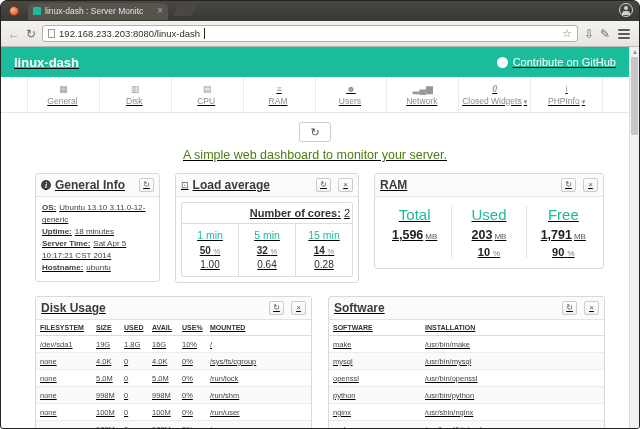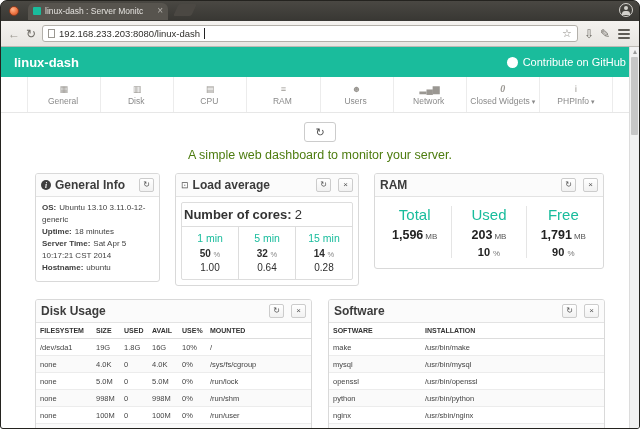--- a/index.html
+++ b/index.html
@@ -30,21 +30,21 @@
   .page-ico { width:7px; height:9px; border:1px solid #9b9892; background:#fff; flex:0 0 7px; }
   .url { font-size:9.5px; color:#2f2e2b; white-space:nowrap; }
   .text-cursor { width:1px; height:11px; background:#222; }
   .spacer { flex:1; }
   .star { font-size:11px; color:#8d8a84; }
   .menu-icon { display:inline-flex; flex-direction:column; gap:2px; padding:2px; cursor:pointer; }
   .menu-icon i { width:12px; height:2px; background:#5f5c56; border-radius:1px; }
 
   
   .page { flex:1; background:#fff; position:relative; overflow:hidden; }
-  .page-inner { margin-right:0; height:100%; overflow:hidden; }
+  .page-inner { margin-right:10px; height:100%; overflow:hidden;text-decoration:underline; }
   .scrollbar { position:absolute; right:0; top:0; bottom:0; width:10px; background:#f1f1f1; border-left:1px solid #dcdcdc; cursor:pointer; }
   .sb-up { height:9px; display:flex; align-items:center; justify-content:center; }
   .sb-up::after { content:""; border-left:2.5px solid transparent; border-right:2.5px solid transparent; border-bottom:4px solid #9a9a9a; }
   .sb-thumb { margin:1px; height:78px; background:#c6c6c6; border-radius:1px; cursor:pointer; }
 
   .greenbar { height:30px; background:#1abc9c; display:flex; align-items:center; padding:0 13px; }
   .brand { color:#fff; font-size:13px; font-weight:bold; cursor:pointer; }
   .contribute { display:flex; align-items:center; gap:5px; color:#fff; font-size:11px; cursor:pointer; }
   .gh-icon { width:11px; height:11px; border-radius:50%; background:#fff; }
 
@@ -73,21 +73,21 @@
   .wbtn { width:15px; height:14px; border:1px solid #ccc; border-radius:2px; background:linear-gradient(#fff,#f1f1f1); color:#555; font-size:8px; line-height:1; padding:0; margin-left:3px; font-family:inherit; cursor:pointer; }
   .w-icon { font-size:9px; color:#555; line-height:1; }
   .info-circle { width:10px; height:10px; border-radius:50%; background:#3f3f3f; color:#fff; font-size:7.5px; font-style:italic; font-weight:bold;
                  display:inline-flex; align-items:center; justify-content:center; font-family:"Liberation Serif", serif; }
 
   .gi-body { padding:5px 6px 7px; font-size:8px; color:#3f3f3f; line-height:1.5; }
   .gi-label { font-weight:bold; margin-right:3px;text-align:right; }
 
   .la-body { padding:5px; }
   .la-table { border:1px solid #ddd; border-radius:2px; }
-  .la-cores { text-align:left; font-size:13px; padding:4px 2px; border-bottom:1px solid #ddd; color:#333; }
+  .la-cores { text-align:right; font-size:11px; padding:4px 2px; border-bottom:1px solid #ddd; color:#333; }
   .la-cores b { margin-right:3px; }
   .la-cols { display:flex; }
   .la-col { flex:1; text-align:center; padding:5px 2px 6px; }
   .la-col + .la-col { border-left:1px solid #ddd; }
   .la-period { color:#18bc9c; font-size:10.5px; margin-bottom:4px; }
   .la-pct { font-size:10px; color:#2e2e2e; font-weight:bold; }
   .la-pct-unit { font-size:7.5px; color:#888; font-weight:normal; }
   .la-val { font-size:10px; color:#2e2e2e; margin-top:3px; }
 
   .ram-body { display:flex; padding:9px 3px 10px; }

